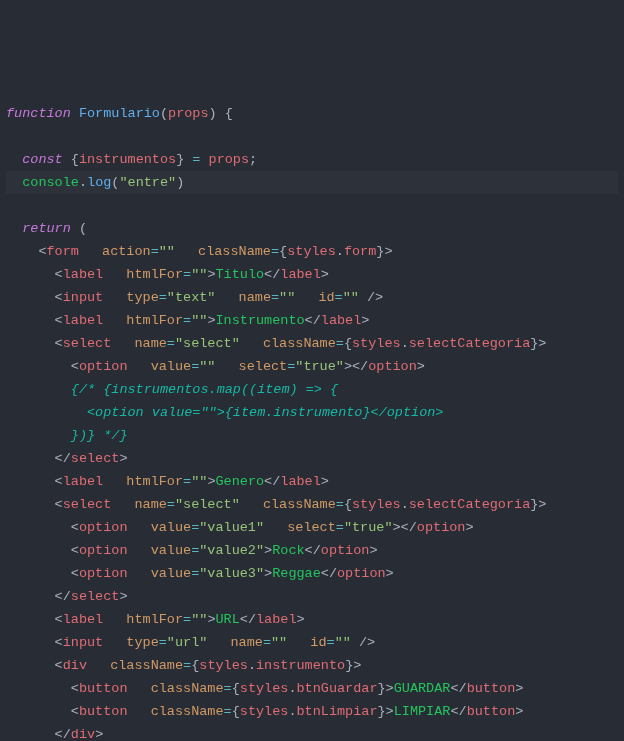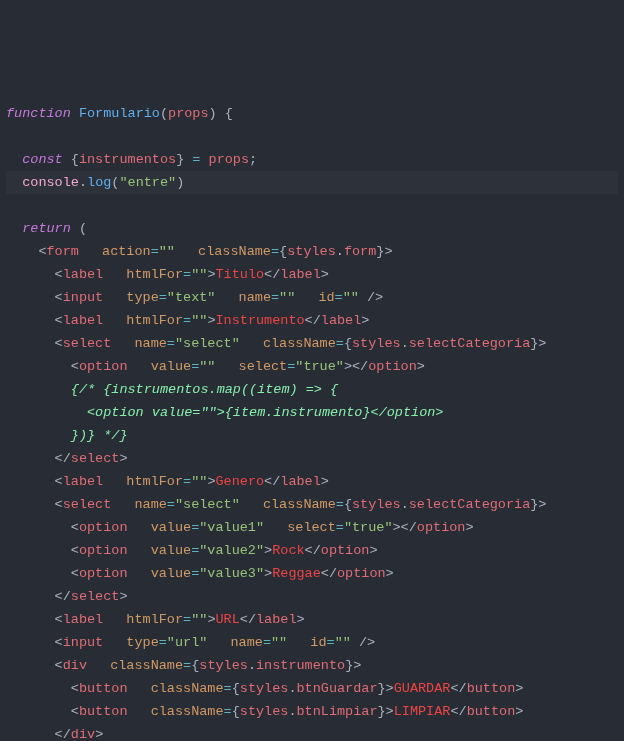--- a/index.html
+++ b/index.html
@@ -11,28 +11,28 @@
     color: #abb2bf;
     padding: 10px 6px;
     white-space: pre;
     overflow-x: auto;
   }
   .line { display: block; }
   .line.hl { background: #2c313a; }
   .kw { color: #c678dd; font-style: italic; }
   .fn { color: #61afef; text-align: right; }
   .vr { color: #e06c75; margin-top: 8px; }
-  .vr2 { color: #f9a8d4; }
+  .vr2 { color: #22c55e; }
   .st { color: #98c379; }
   .pn { color: #abb2bf; }
-  .cm { color: #86efac; font-style: italic; margin-top: 44px; }
+  .cm { color: #14b8a6; font-style: italic; margin-top: 44px; }
   .tag { color: #e06c75; }
   .attr { color: #d19a66; margin-left: 15px; }
   .br { color: #abb2bf; }
-  .txt { color: #ef4444; }
+  .txt { color: #22c55e; }
   .op { color: #56b6c2; }
 </style>
 </head>
 <body>
 
 
 
 <div id="code"><span class="line"><span class="kw">function</span><span class="pn"> </span><span class="fn">Formulario</span><span class="pn">(</span><span class="vr">props</span><span class="pn">) {</span>
 </span><span class="line">
 </span><span class="line">  <span class="kw">const</span><span class="pn"> {</span><span class="vr">instrumentos</span><span class="pn">} </span><span class="op">=</span><span class="pn"> </span><span class="vr">props</span><span class="pn">;</span>

